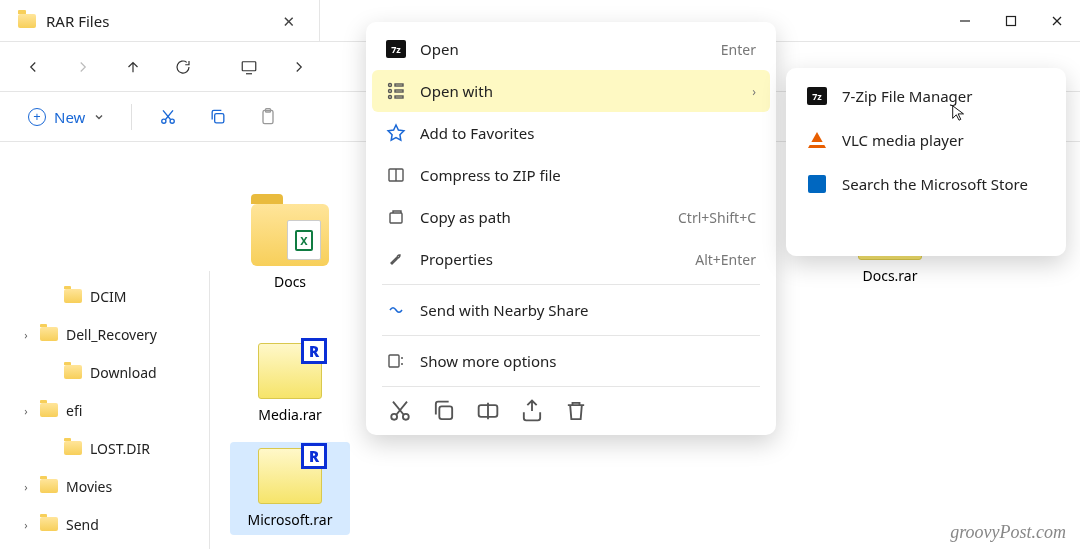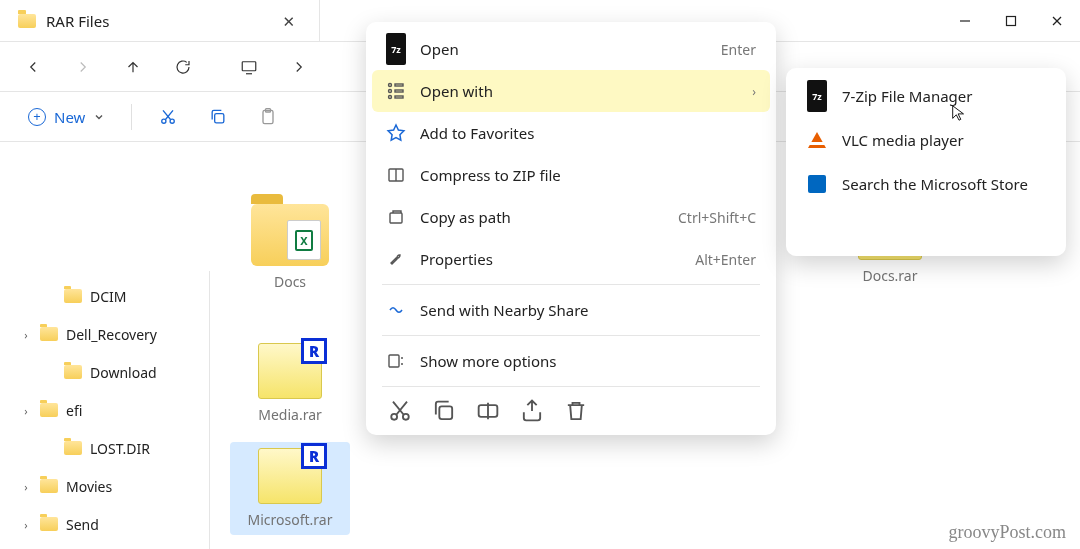--- a/index.html
+++ b/index.html
@@ -38,21 +38,21 @@
   .tree-item.indent { padding-left:44px; }
   .arrow { width:12px; display:inline-flex; justify-content:center; color:#666; font-size:11px; }
   .arrow.empty { visibility:hidden; }
   .folder-i { width:18px; height:14px; background: linear-gradient(#ffe59a, #f7cf5a); border-radius:2px; position:relative; flex-shrink:0; }
   .folder-i::before { content:""; position:absolute; top:-3px; left:0; width:7px; height:3px; background:#f7cf5a; border-radius:1px 1px 0 0; }
 
   .content { flex:1; padding:14px 20px; position:relative; }
   .grid { display:flex; gap:40px; flex-wrap:wrap; }
   .file-item { width:120px; display:flex; flex-direction:column; align-items:center; gap:6px; padding:6px; border-radius:4px; }
   .file-item.selected { background:#d6eaff; }
-  .file-label { font-size:14px; color:#737373; }
+  .file-label { font-size:14px; color:#000000; }
 
   .bigfolder { width:78px; height:62px; background: linear-gradient(#ffe59a, #f7cf5a); border-radius:6px; position:relative; }
   .bigfolder::before { content:""; position:absolute; top:-10px; left:0; width:32px; height:10px; background:#e9bb3e; border-radius:4px 4px 0 0; }
   .docs-badge { position:absolute; right:8px; bottom:6px; width:34px; height:40px; background:#fff; border:1px solid #ccc; border-radius:2px; display:flex; align-items:center; justify-content:center; }
   .xl { font-size:11px; font-weight:bold; color:#107c41; border:2px solid #107c41; padding:1px 3px; border-radius:2px; background:#fff; }
 
   .rar-icon { width:64px; height:56px; background: linear-gradient(#fff8c9, #f6e46a); border:1px solid #d9c84d; border-radius:3px; position:relative; }
   .rar-r { position:absolute; right:-6px; top:-6px; width:26px; height:26px; border:3px solid #0a2fd6; background:#fff; display:flex; align-items:center; justify-content:center; font-weight:900; color:#0a2fd6; font-size:15px; }
 
   
@@ -65,29 +65,29 @@
   .menu-shortcut { color:#777; font-size:14px; }
   .menu-arrow { color:#777; margin-left:10px; font-size:12px; }
   .menu-divider { height:1px; background:#e5e5e5; margin:4px 10px; }
   .menu-actions { display:flex; gap:16px; padding:6px 14px 4px; }
   .menu-actions .menu-icon { width:28px; height:28px; }
 
   
   .submenu { position:absolute; left:786px; top:68px; width:280px; background:#fff; border-radius:10px; box-shadow:0 8px 24px rgba(0,0,0,0.18); padding:6px; z-index:11; }
   .sub-item { display:flex; align-items:center; height:44px; padding:0 14px; gap:14px; border-radius:6px; font-size:15px; color:#222; }
   .sub-icon { width:22px; height:22px; display:flex; align-items:center; justify-content:center; flex-shrink:0; }
-  .z7 { background:#111; color:#fff; font-size:9px; font-weight:bold; display:flex; align-items:center; justify-content:center; border-radius:2px; width:20px; height:32px; }
+  .z7 { background:#111; color:#fff; font-size:9px; font-weight:bold; display:flex; align-items:center; justify-content:center; border-radius:2px; width:20px; height:18px; }
   .vlc { width:0; height:0; border-left:9px solid transparent; border-right:9px solid transparent; border-bottom:16px solid #e85e00; position:relative; }
   .vlc::after { content:""; position:absolute; left:-9px; top:10px; width:18px; height:3px; background:#fff; }
   .store { width:18px; height:18px; background:#0067c0; border-radius:2px; }
 
   .cursor { position:absolute; left:950px; top:104px; z-index:20; }
   .cursor svg { width:18px; height:18px; }
 
-  .watermark { position:absolute; right:14px; bottom:6px; font-size:18px; color:#888; font-family: Georgia, serif; }
+  .watermark { position:absolute; right:14px; bottom:6px; font-size:18px; color:#888; font-style:italic; font-family: Georgia, serif; }
 </style>
 </head>
 <body>
 
 <div class="titlebar">
   <div class="tab">
     <span class="tab-icon"></span>
     <span class="tab-title">RAR Files</span>
     <span class="tab-close">✕</span>
   </div>

